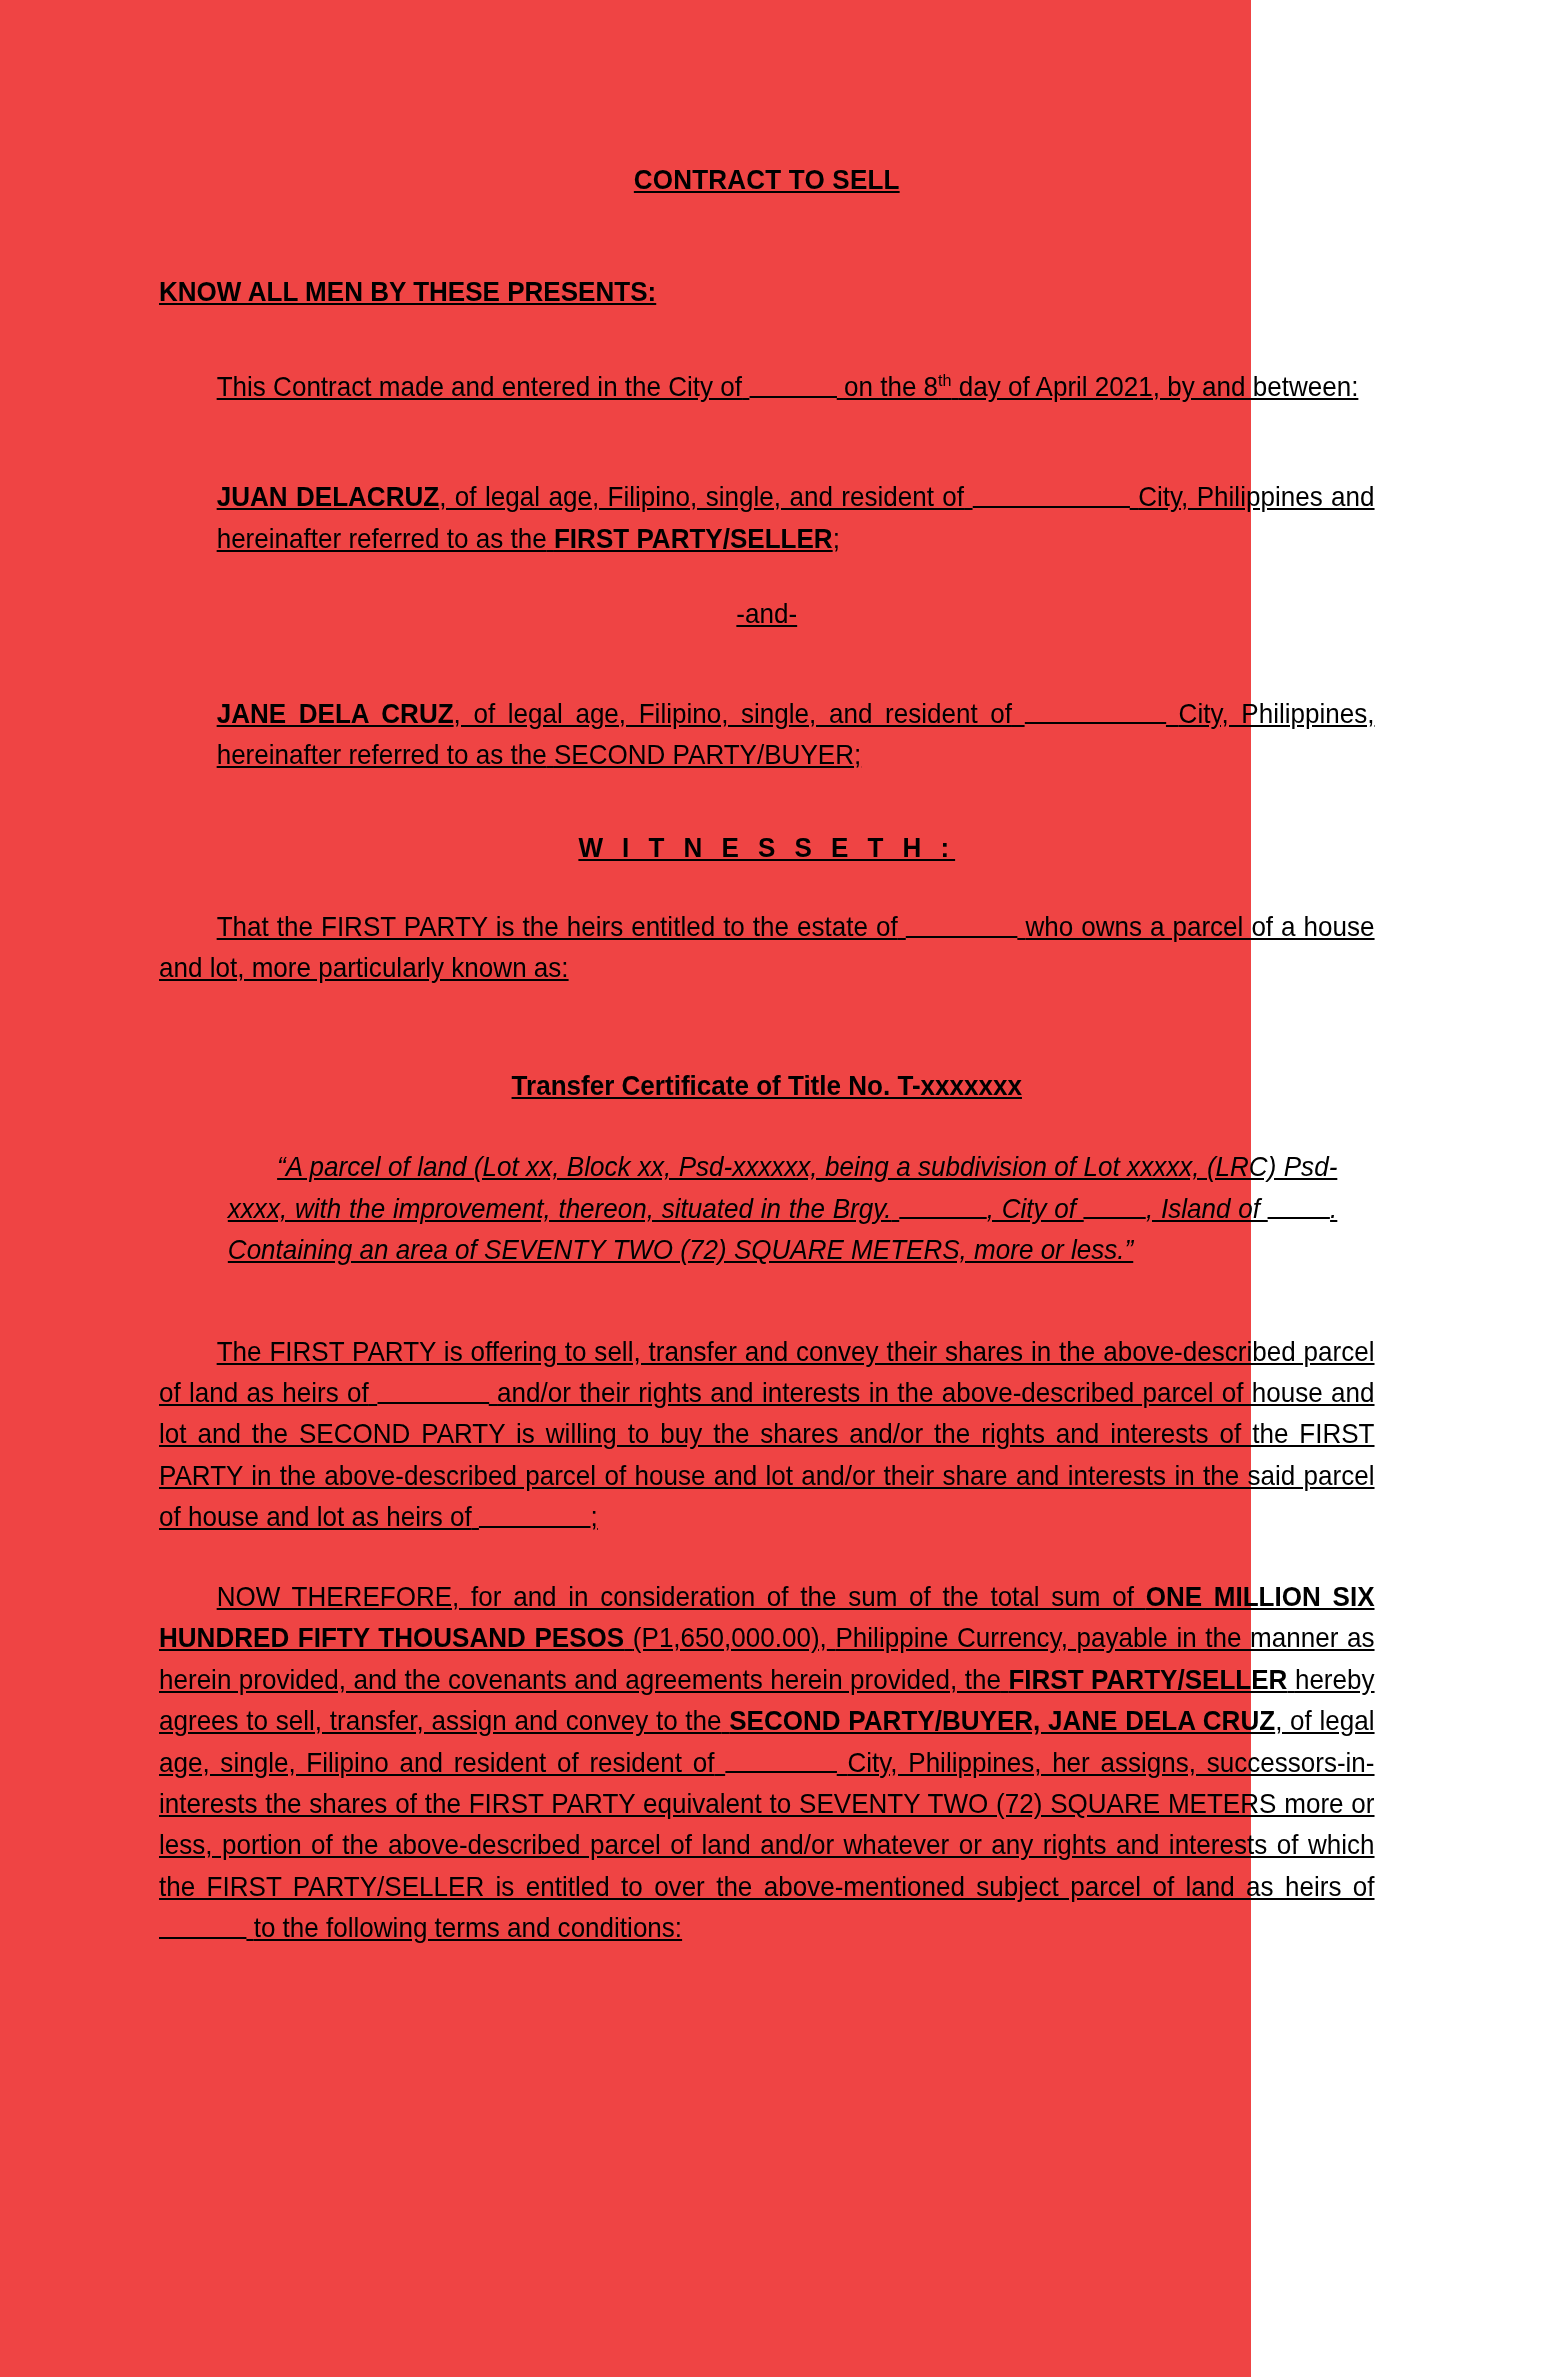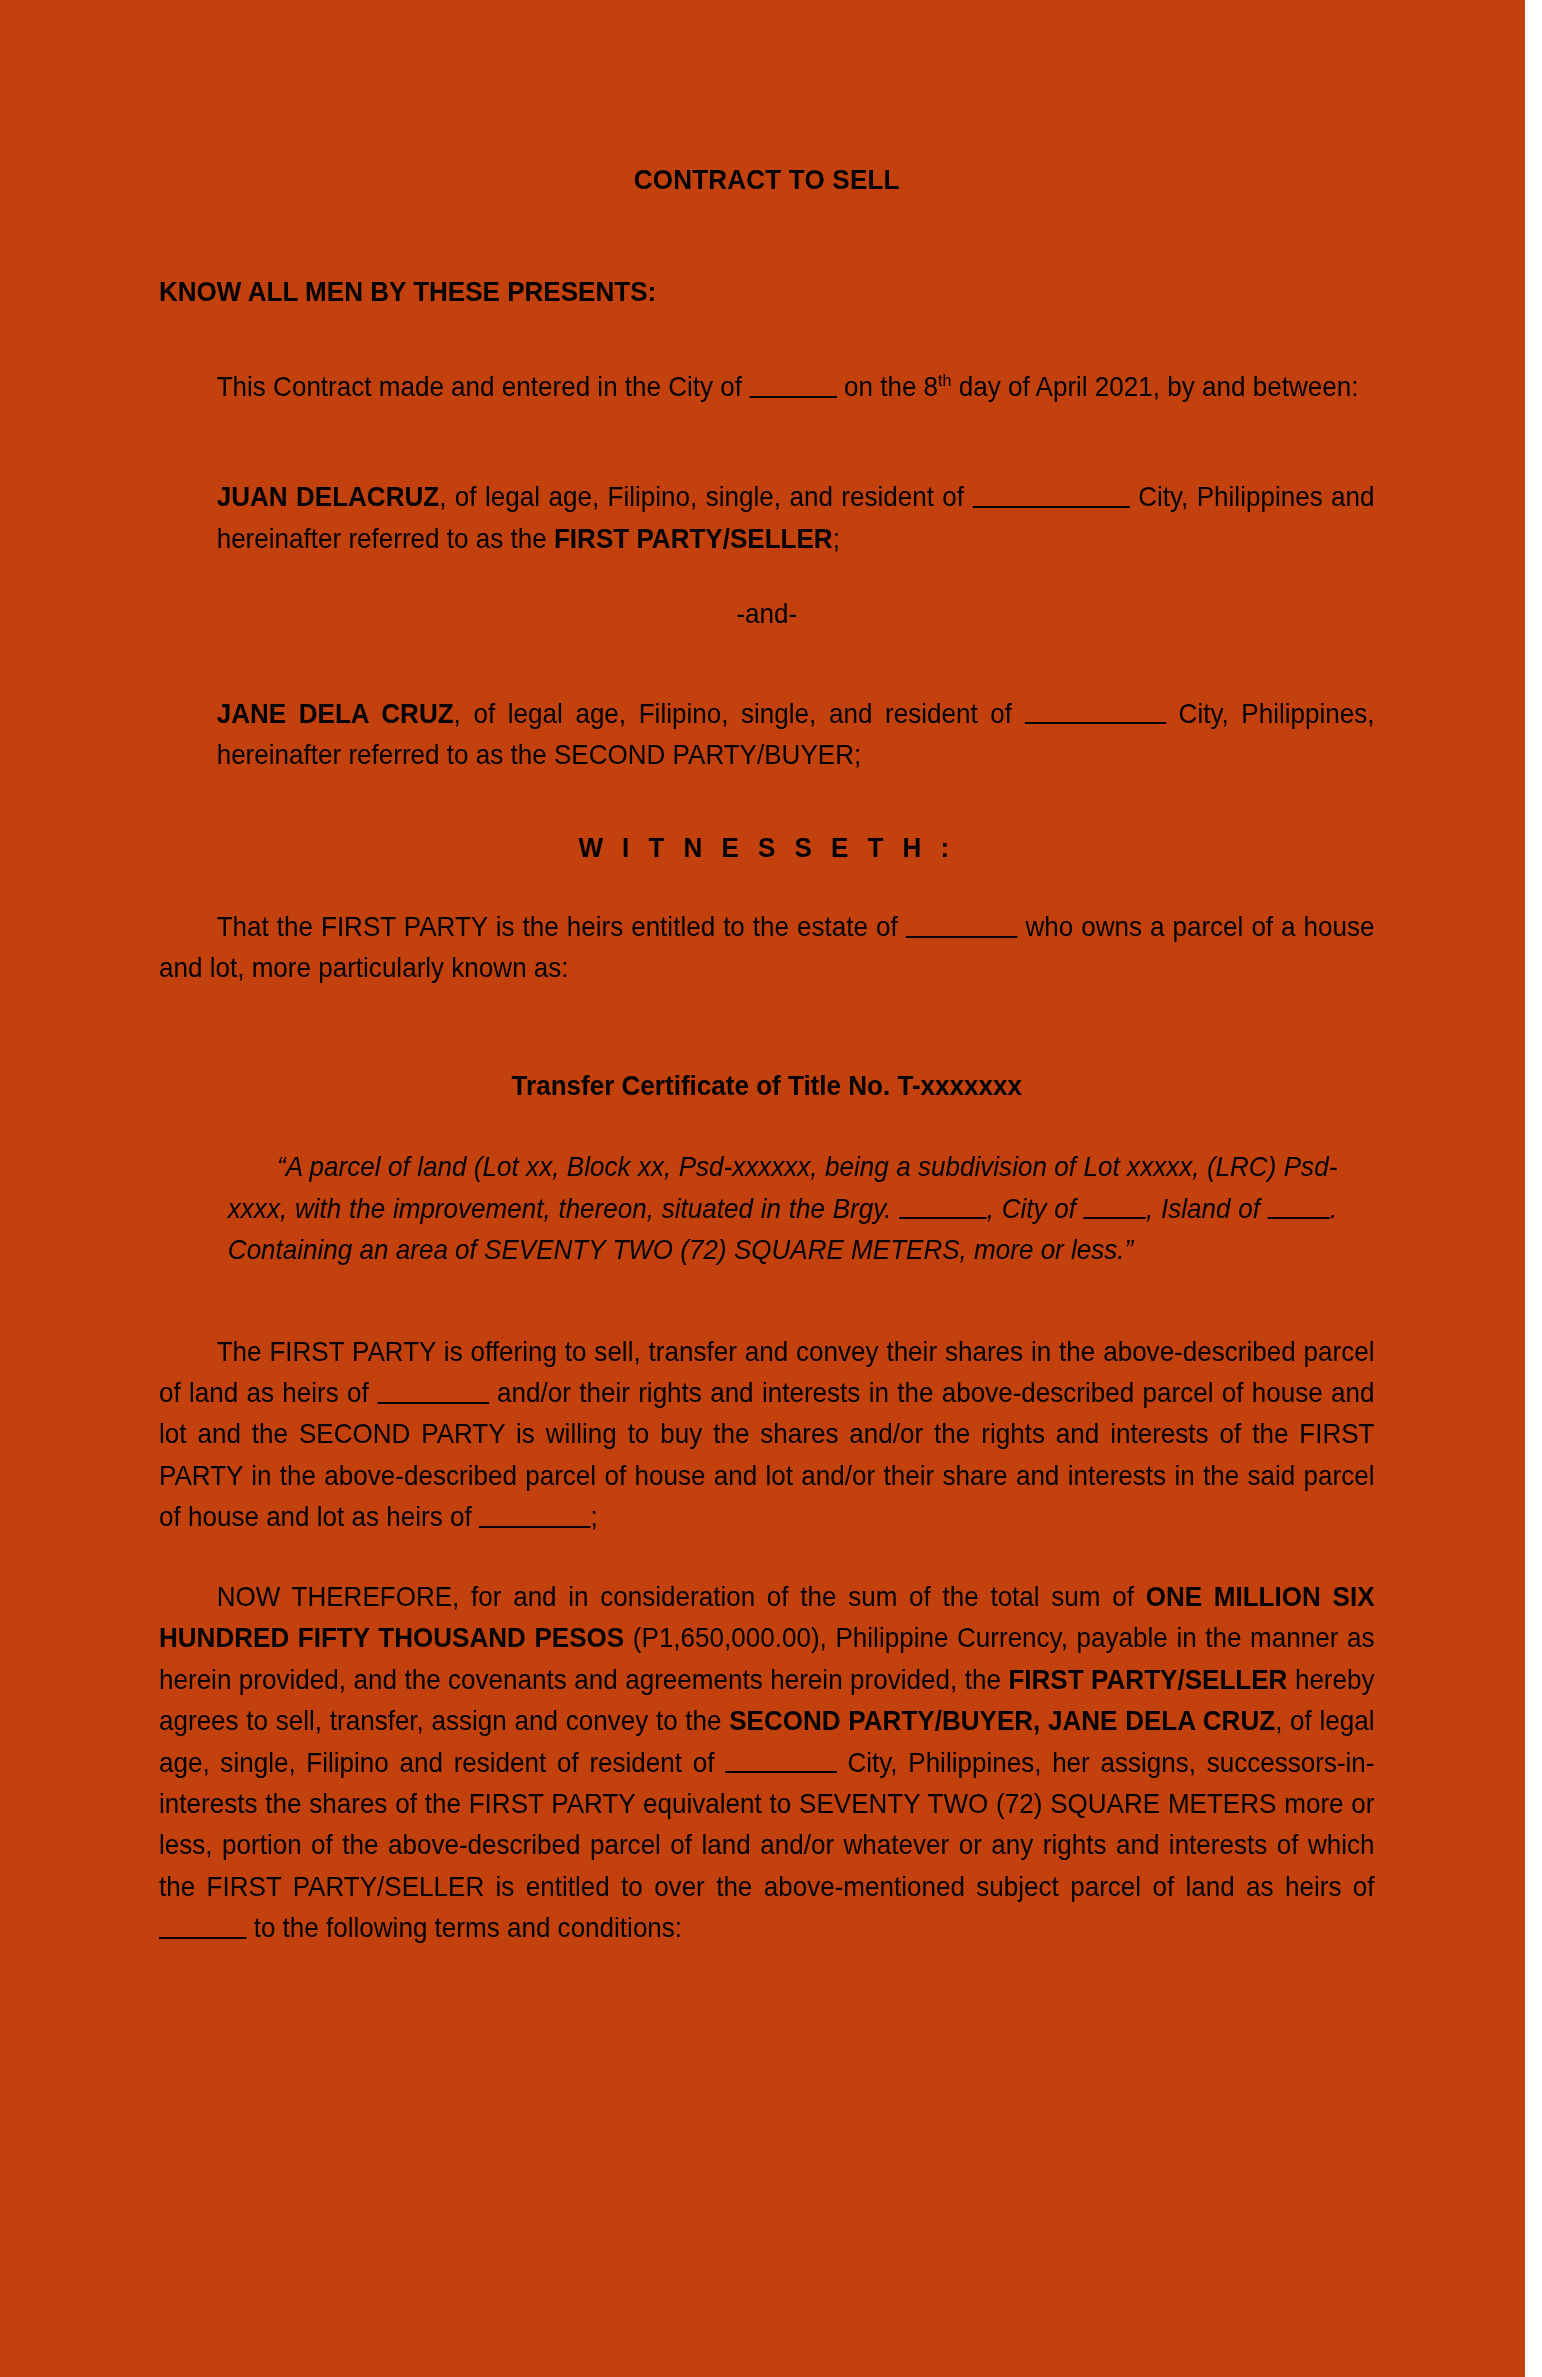--- a/index.html
+++ b/index.html
@@ -10,25 +10,26 @@
   body {
     width: 1543px;
     height: 2377px;
     font-family: "Liberation Sans", "DejaVu Sans", sans-serif;
     color: #000000;
     -webkit-font-smoothing: antialiased;
   }
 
   .page {
     position: relative;
-    width: 1525px;
+    width: 1251px;
     height: 2377px;
     box-sizing: border-box;
     padding: 159px 168px 0 159px;
-    background: #c2410c;
+    background: #ef4444;
+    text-decoration: underline;
   }
 
   
   .doc {
     font-size: 28px;
     line-height: 1.48;
     transform: scaleX(0.93);
     transform-origin: left top;
     width: 1307px;
   }

